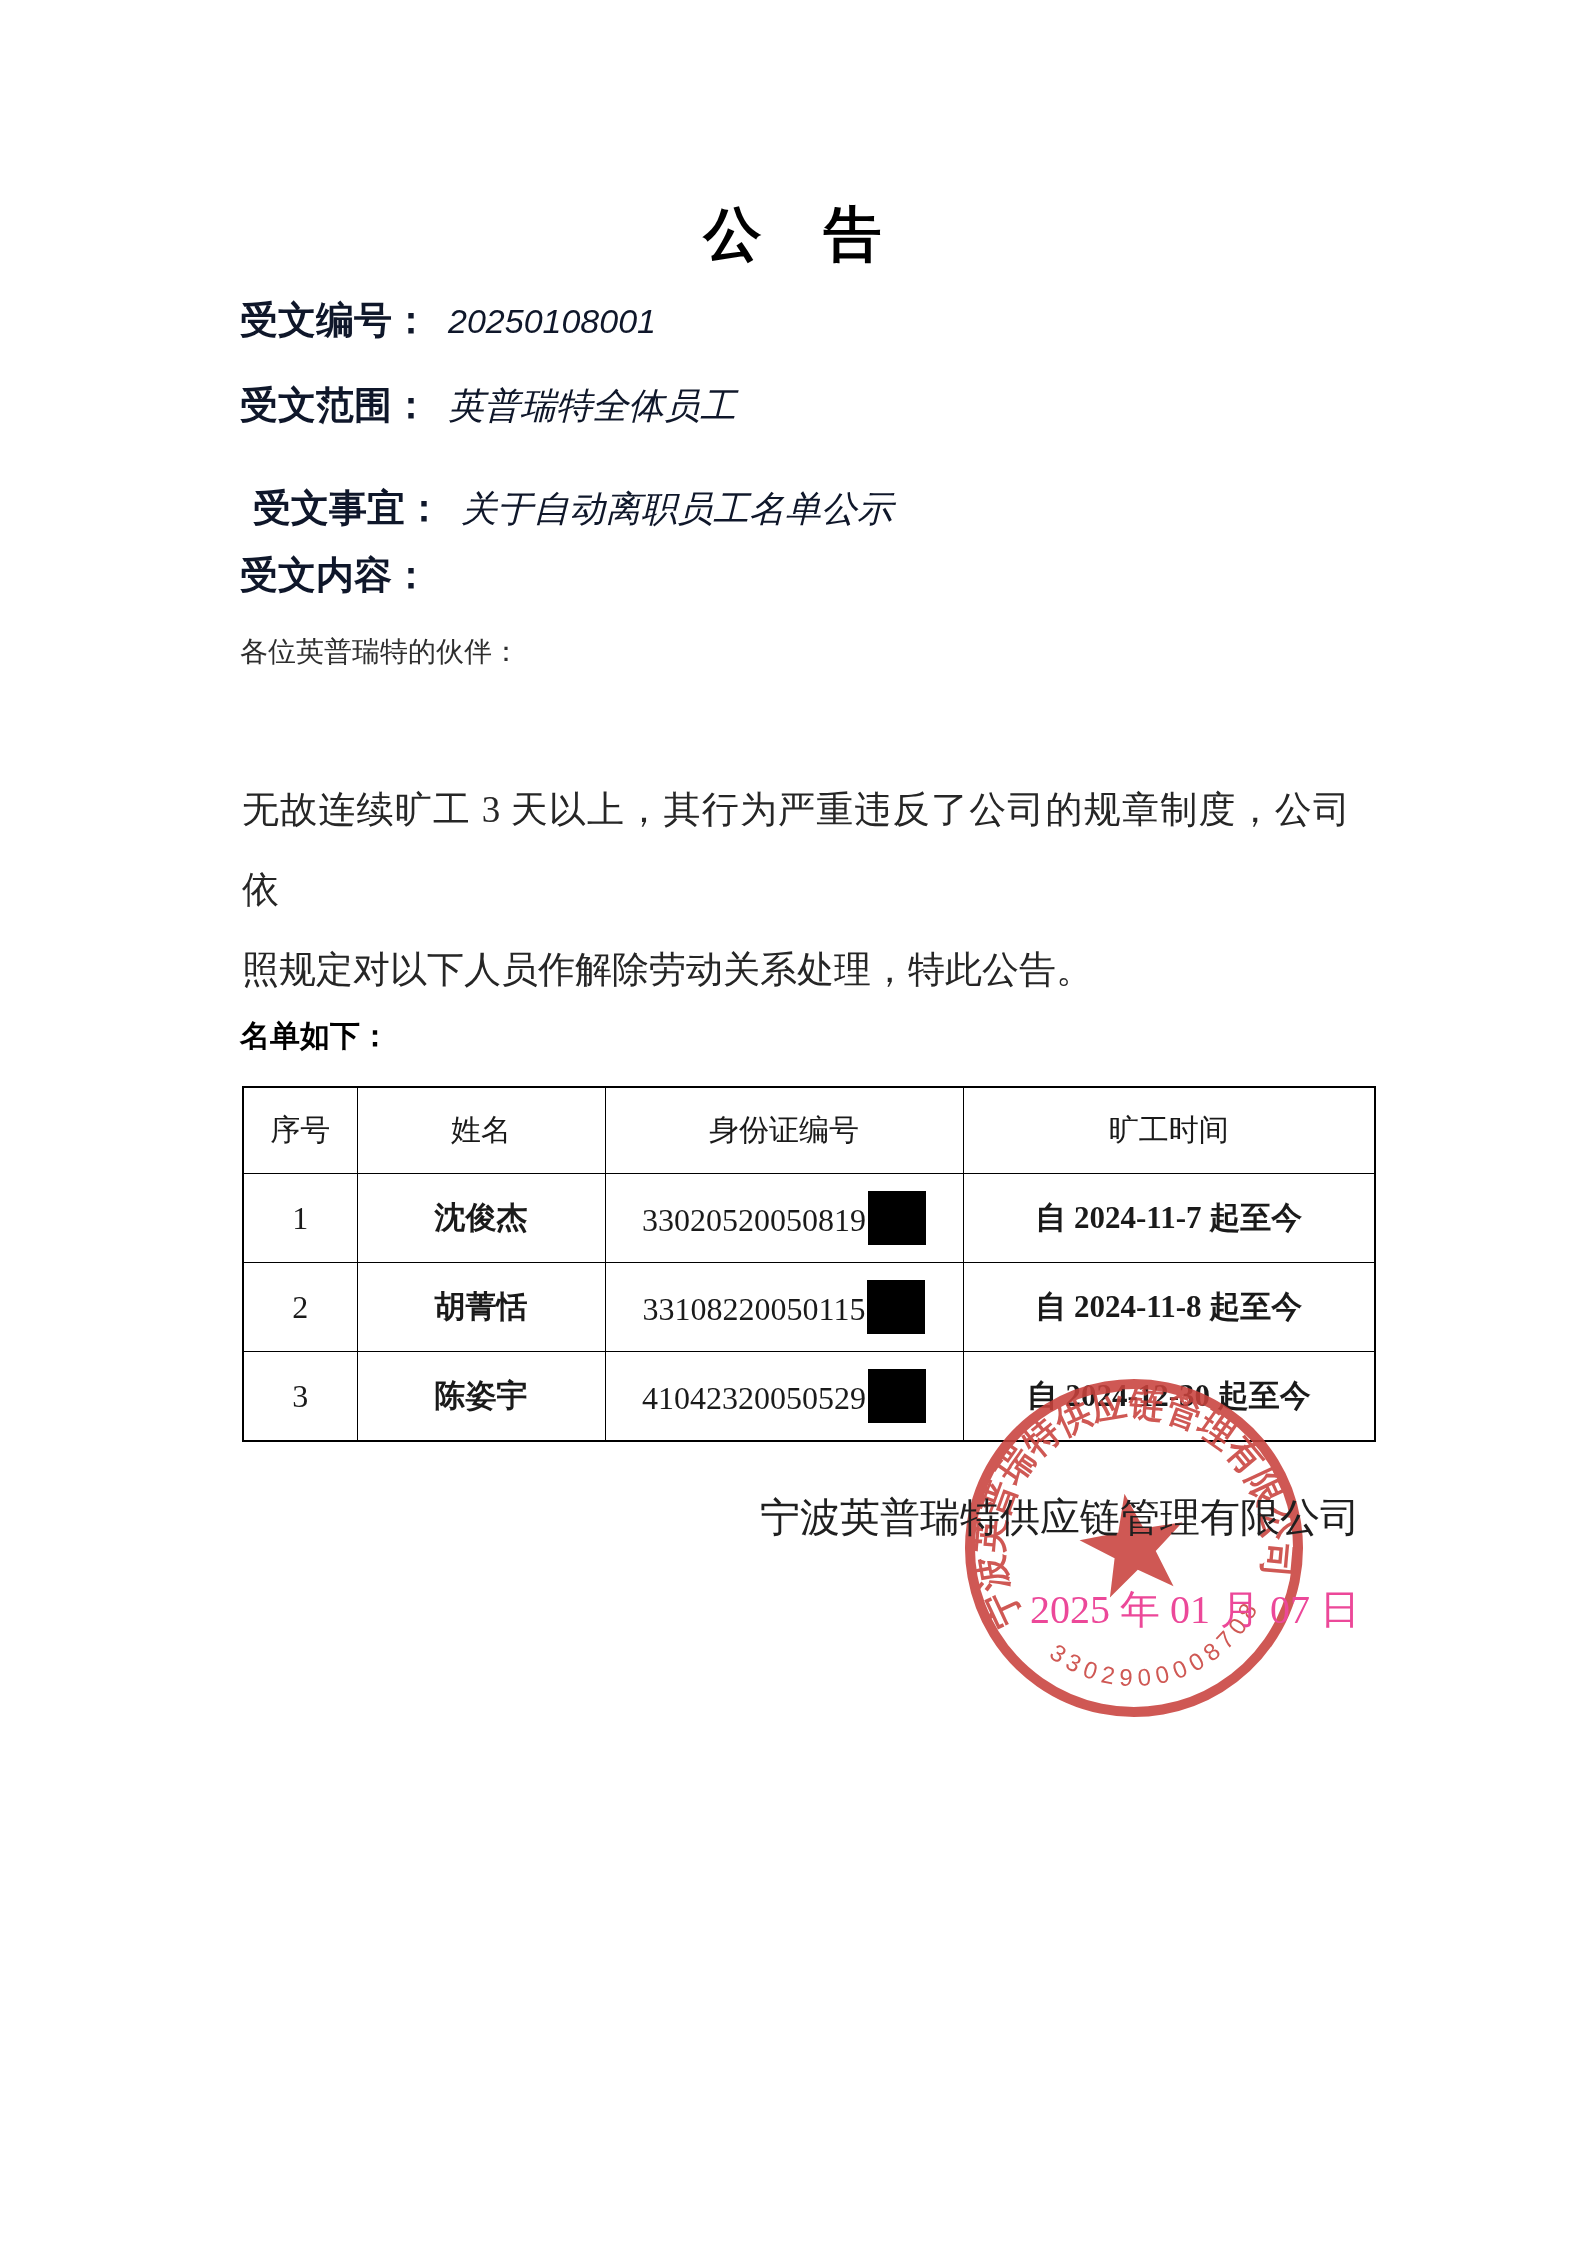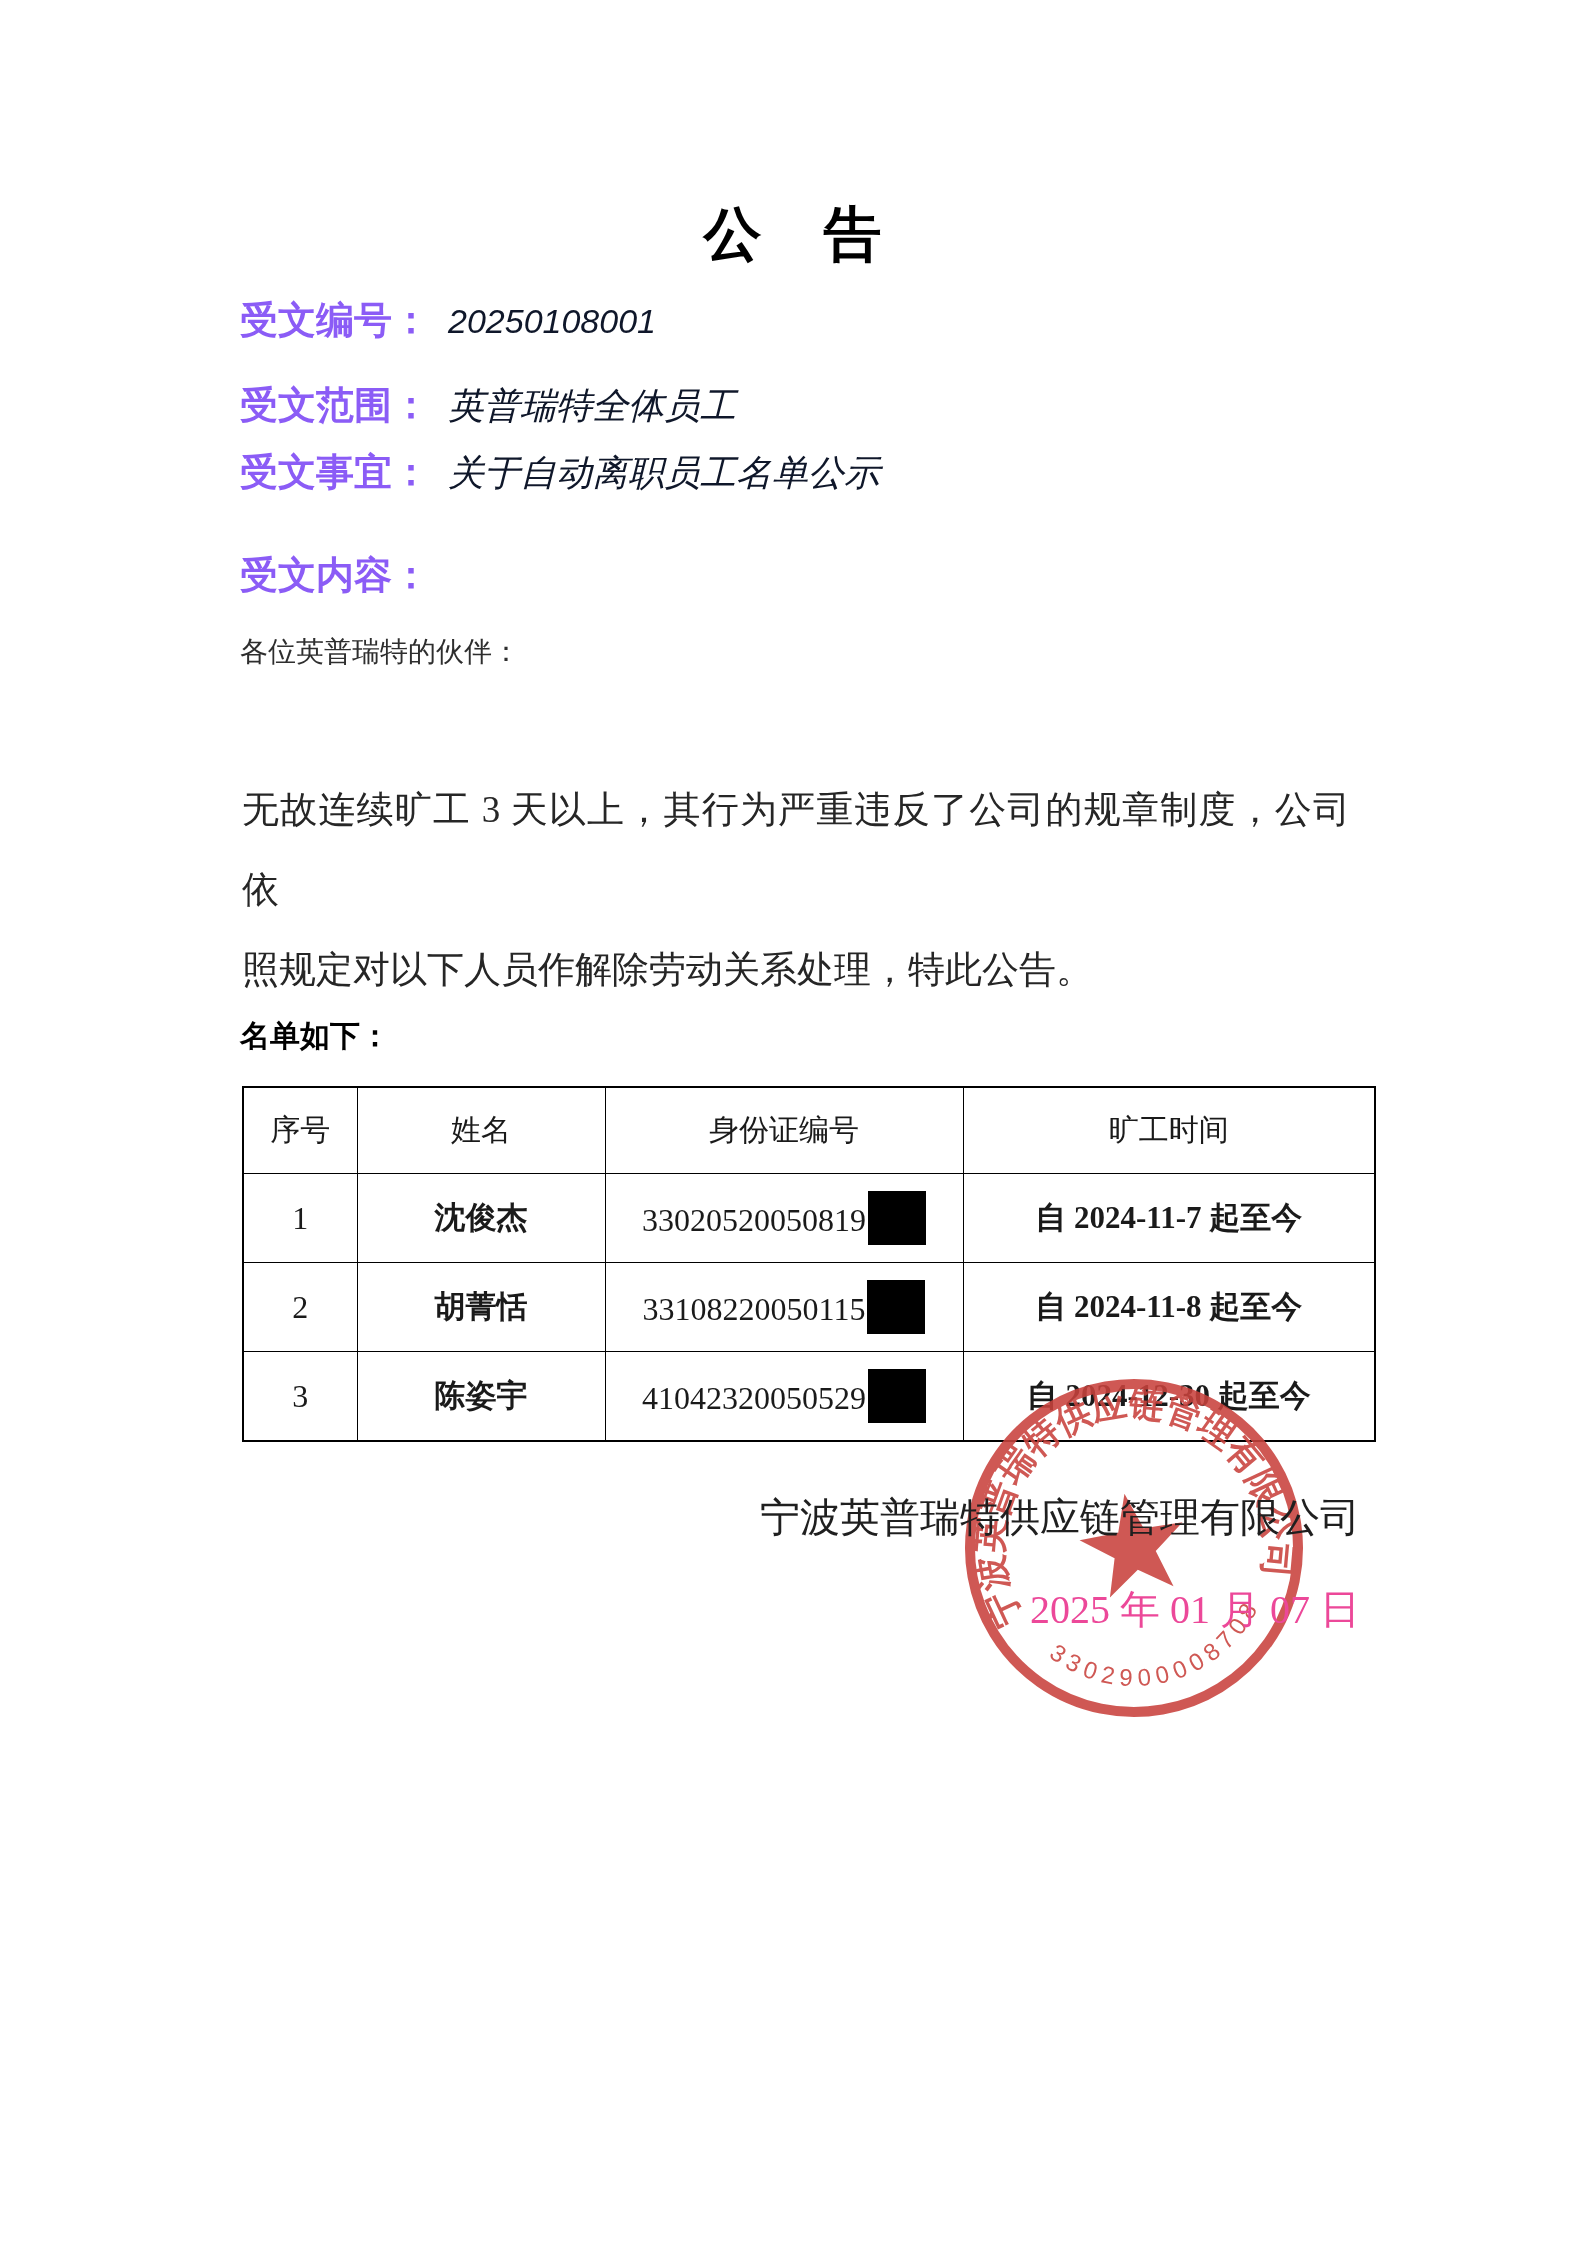--- a/index.html
+++ b/index.html
@@ -12,21 +12,21 @@
     font-family:"Liberation Serif","DejaVu Serif",serif;
     color:#1f1f1f;
   }
   .doc-title{
     position:absolute;top:196px;left:0;right:0;
     text-align:center;
     font-size:58px;font-weight:bold;color:#000;
     letter-spacing:2px;
   }
   .field{position:absolute;left:240px;white-space:nowrap;font-size:36px;line-height:48px;}
-  .field .lbl{font-weight:bold;color:#8b5cf6;font-size:38px;}
+  .field .lbl{font-weight:bold;color:#0f172a;font-size:38px;}
   .field .val{margin-left:18px;color:#0f172a;font-style:italic;}
   .val-sans{
     font-family:"Liberation Sans","DejaVu Sans",sans-serif;
     color:#3d3d3d;font-size:34px;
   }
   .greeting{position:absolute;left:240px;top:633px;font-size:28px;color:#2e2e2e;white-space:nowrap;}
   .para{position:absolute;left:242px;top:770px;width:1108px;font-size:37px;line-height:80px;color:#262626;}
   .para .line{display:block;}
   .para .just{text-align:justify;text-align-last:justify;}
   .para .indent{text-indent:88px;}
@@ -72,21 +72,21 @@
 <div class="page">
 
   <div class="doc-title">公　告</div>
 
   <div class="field" style="top:296px;">
     <span class="lbl">受文编号：</span><span class="val val-sans">20250108001</span>
   </div>
   <div class="field" style="top:381px;">
     <span class="lbl">受文范围：</span><span class="val">英普瑞特全体员工</span>
   </div>
-  <div class="field" style="top:448px;">
+  <div class="field" style="top:484px;margin-left:13px;">
     <span class="lbl">受文事宜：</span><span class="val">关于自动离职员工名单公示</span>
   </div>
   <div class="field" style="top:551px;">
     <span class="lbl">受文内容：</span><span class="val"></span>
   </div>
 
   <div class="greeting">各位英普瑞特的伙伴：</div>
 
   <div class="para">
     <span class="line just">无故连续旷工 3 天以上，其行为严重违反了公司的规章制度，公司依</span>

